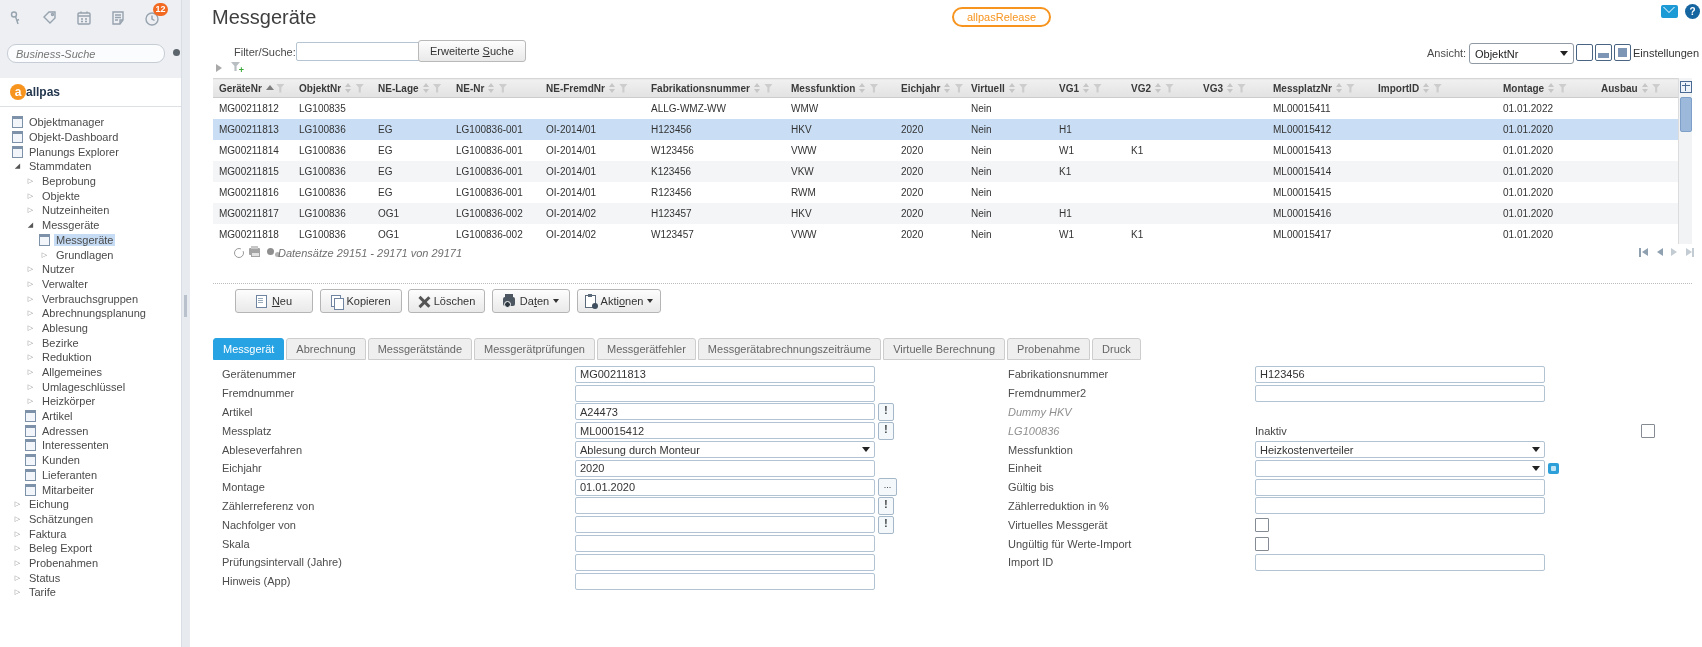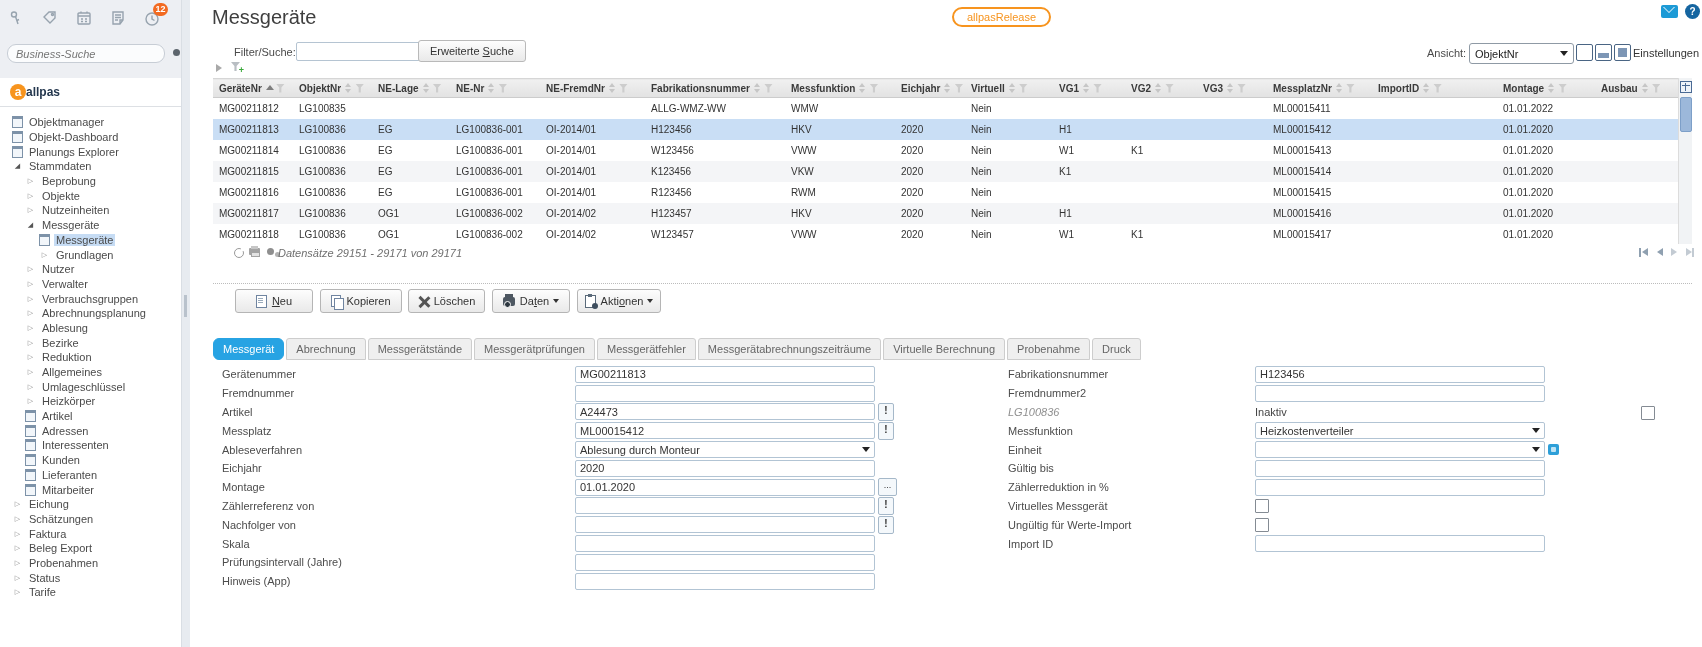--- a/index.html
+++ b/index.html
@@ -108,21 +108,21 @@
   .ico-data{width:12px;height:9px;background:#4d5761;border-radius:2px;}
   .ico-data::before{content:"";position:absolute;left:2px;top:-3px;width:8px;height:3px;background:#4d5761;}
   .ico-data::after{content:"";position:absolute;left:1px;bottom:-2px;width:5px;height:5px;border-radius:50%;background:#2d3740;border:1px solid #fff;}
   .ico-act{width:9px;height:11px;border:1px solid #5a6a7a;background:#fff;}
   .ico-act::before{content:"";position:absolute;left:2px;top:-2px;width:4px;height:3px;background:#5a6a7a;}
   .ico-act::after{content:"";position:absolute;right:-3px;bottom:-2px;width:6px;height:6px;border-radius:50%;background:#3e4e5e;}
   .dd{margin-left:4px;width:0;height:0;border-left:3.5px solid transparent;border-right:3.5px solid transparent;border-top:4px solid #333;}
   
   .tabs{position:absolute;left:23px;top:338px;display:flex;height:22px;}
   .tab{padding:0 9px;margin-right:2px;display:flex;align-items:center;background:#efefef;border:1px solid #cdcdcd;border-radius:3px 3px 0 0;color:#666;}
-  .tab.active{background:#27a3e3;border-color:#27a3e3;color:#fff;border-radius:6px;}
+  .tab.active{background:#27a3e3;border-color:#27a3e3;color:#fff;}
   
   .formcol{position:absolute;top:365px;}
   #formL{left:32px;width:740px;}
   #formR{left:818px;width:694px;}
   .frow{position:relative;display:flex;align-items:center;height:18.8px;}
   .flabel{flex:0 0 353px;color:#4c4c4c;}
   #formR .flabel{flex:0 0 247px;}
   .italicval{font-style:italic;color:#8f8f8f;}
   .fin{width:300px;height:17px;box-sizing:border-box;border:1px solid #b2c4d4;border-radius:2px;font-family:inherit;font-size:11px;color:#333;padding:0 4px;outline:none;background:#fff;}
   #formR .fin{width:290px;}
@@ -699,20 +699,23 @@
     <div class="formcol" id="formR">
       <div class="frow">
           <span class="flabel">Fabrikationsnummer</span>
           <input class="fin" value="H123456" style="">
         </div>
       <div class="frow">
           <span class="flabel">Fremdnummer2</span>
           <input class="fin" value="" style="">
         </div>
       <div class="frow">
+          <span class="flabel italicval">Dummy HKV</span>
+        </div>
+      <div class="frow">
           <span class="flabel italicval">LG100836</span>
           <span>Inaktiv</span>
           <span class="cb inaktiv-cb"></span>
         </div>
       <div class="frow">
           <span class="flabel">Messfunktion</span>
           <div class="fselect">
             <span>Heizkostenverteiler</span>
             <span class="carat"></span>
           </div>

